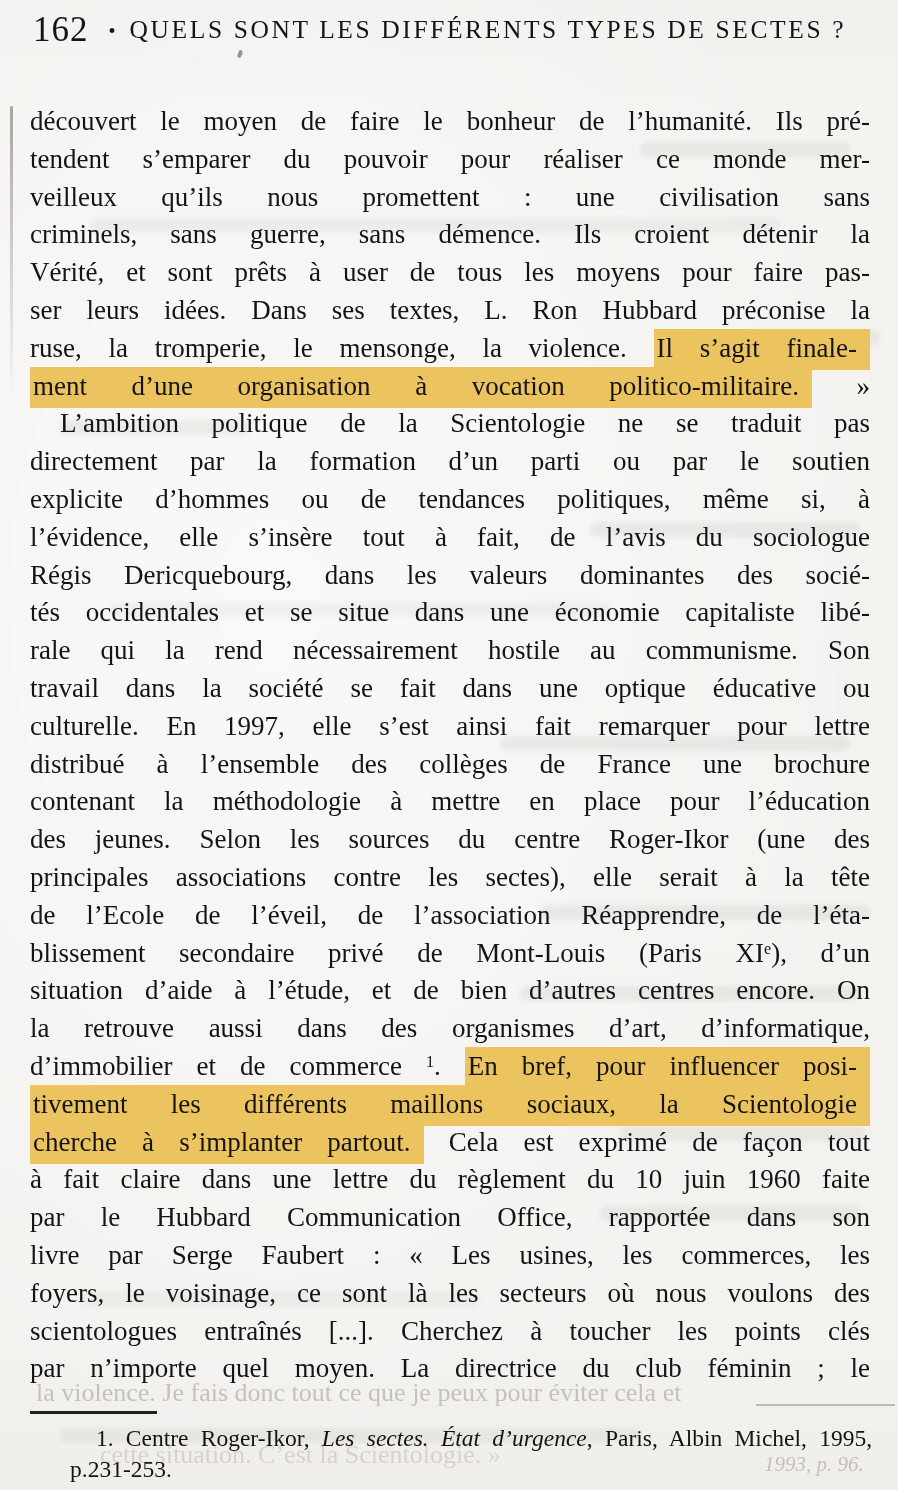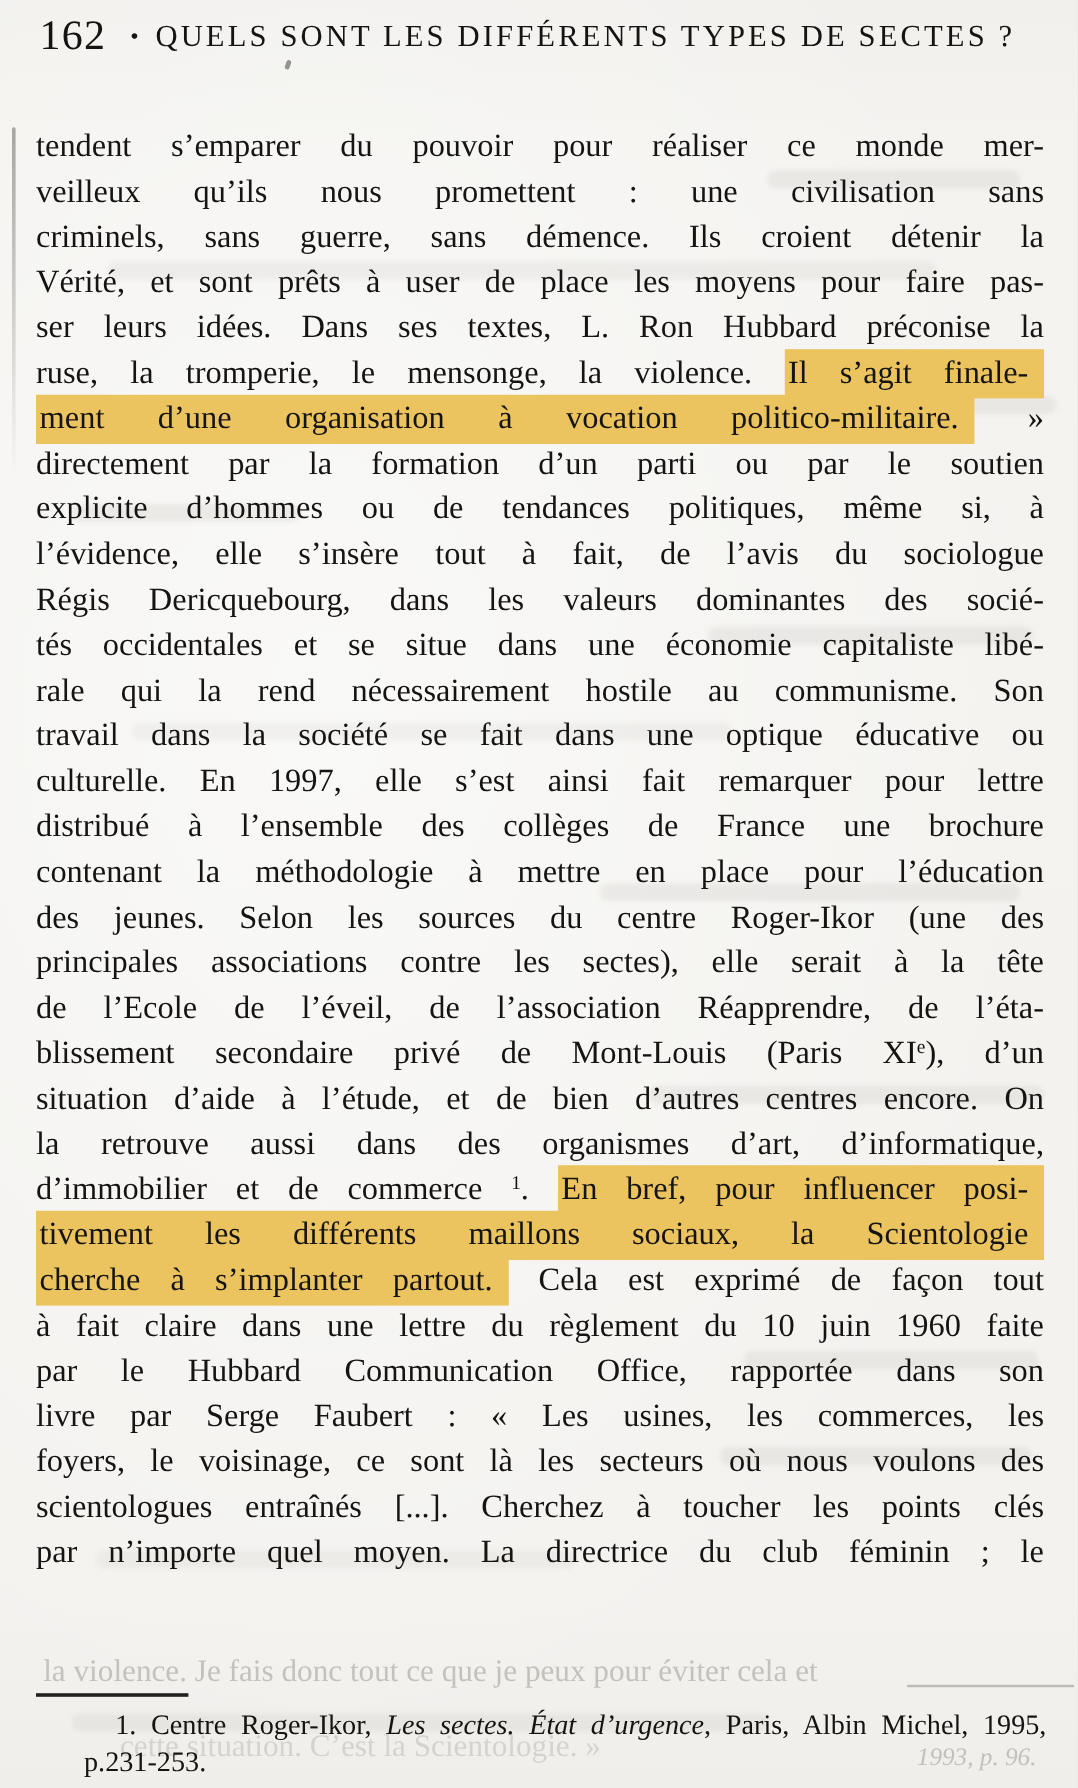--- a/index.html
+++ b/index.html
@@ -82,27 +82,29 @@
   <div class="vline"></div>
   <div class="speck"></div>
 
   <div class="hdr">
     <span class="num">162</span>
     <span class="bullet">•</span>
     <span class="title">QUELS SONT LES DIFFÉRENTS TYPES DE SECTES ?</span>
   </div>
 
   <div class="bodytext" id="bodytext">
+      <div class="bline"><span>découvert le moyen de faire le bonheur de l’humanité. Ils pré-</span></div>
       <div class="bline"><span>tendent s’emparer du pouvoir pour réaliser ce monde mer-</span></div>
       <div class="bline"><span>veilleux qu’ils nous promettent : une civilisation sans</span></div>
       <div class="bline"><span>criminels, sans guerre, sans démence. Ils croient détenir la</span></div>
-      <div class="bline"><span>Vérité, et sont prêts à user de place les moyens pour faire pas-</span></div>
+      <div class="bline"><span>Vérité, et sont prêts à user de tous les moyens pour faire pas-</span></div>
       <div class="bline"><span>ser leurs idées. Dans ses textes, L. Ron Hubbard préconise la</span></div>
       <div class="bline"><span>ruse, la tromperie, le mensonge, la violence. </span><span class="hl">Il s’agit finale-</span></div>
       <div class="bline"><span class="hl">ment d’une organisation à vocation politico-militaire.</span><span> »</span></div>
+      <div class="bline ind"><span>L’ambition politique de la Scientologie ne se traduit pas</span></div>
       <div class="bline"><span>directement par la formation d’un parti ou par le soutien</span></div>
       <div class="bline"><span>explicite d’hommes ou de tendances politiques, même si, à</span></div>
       <div class="bline"><span>l’évidence, elle s’insère tout à fait, de l’avis du sociologue</span></div>
       <div class="bline"><span>Régis Dericquebourg, dans les valeurs dominantes des socié-</span></div>
       <div class="bline"><span>tés occidentales et se situe dans une économie capitaliste libé-</span></div>
       <div class="bline"><span>rale qui la rend nécessairement hostile au communisme. Son</span></div>
       <div class="bline"><span>travail dans la société se fait dans une optique éducative ou</span></div>
       <div class="bline"><span>culturelle. En 1997, elle s’est ainsi fait remarquer pour lettre</span></div>
       <div class="bline"><span>distribué à l’ensemble des collèges de France une brochure</span></div>
       <div class="bline"><span>contenant la méthodologie à mettre en place pour l’éducation</span></div>

